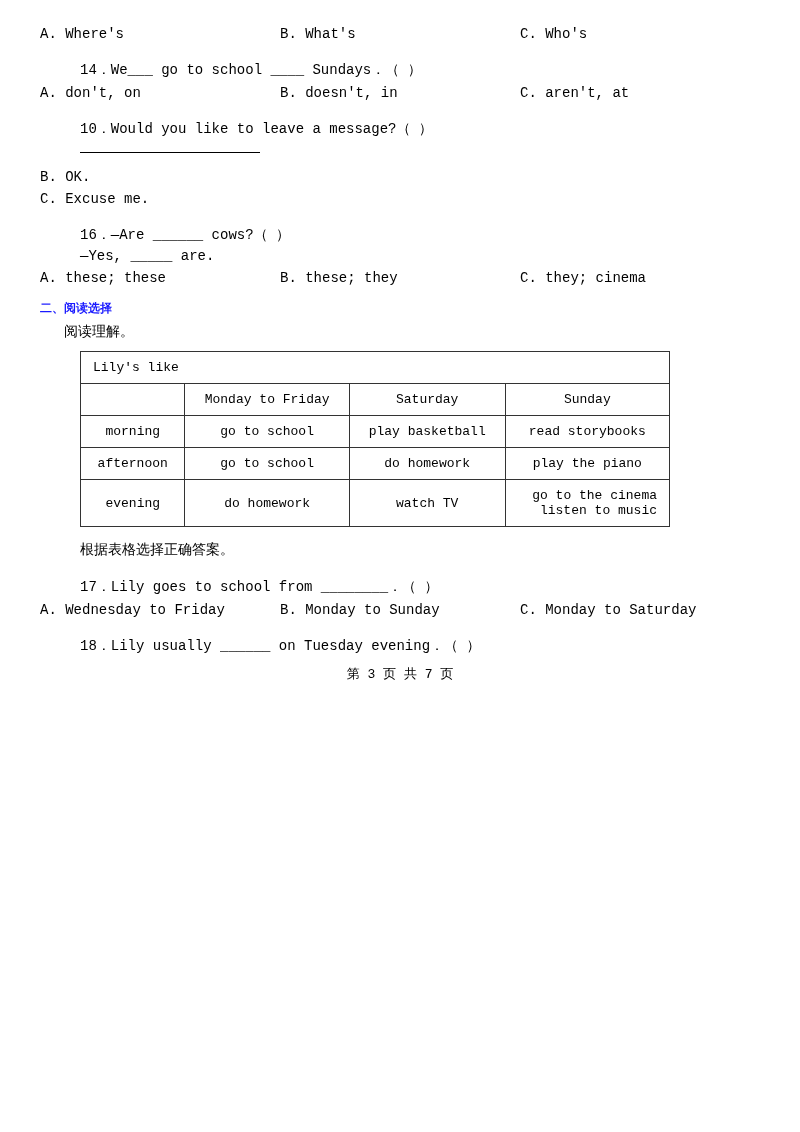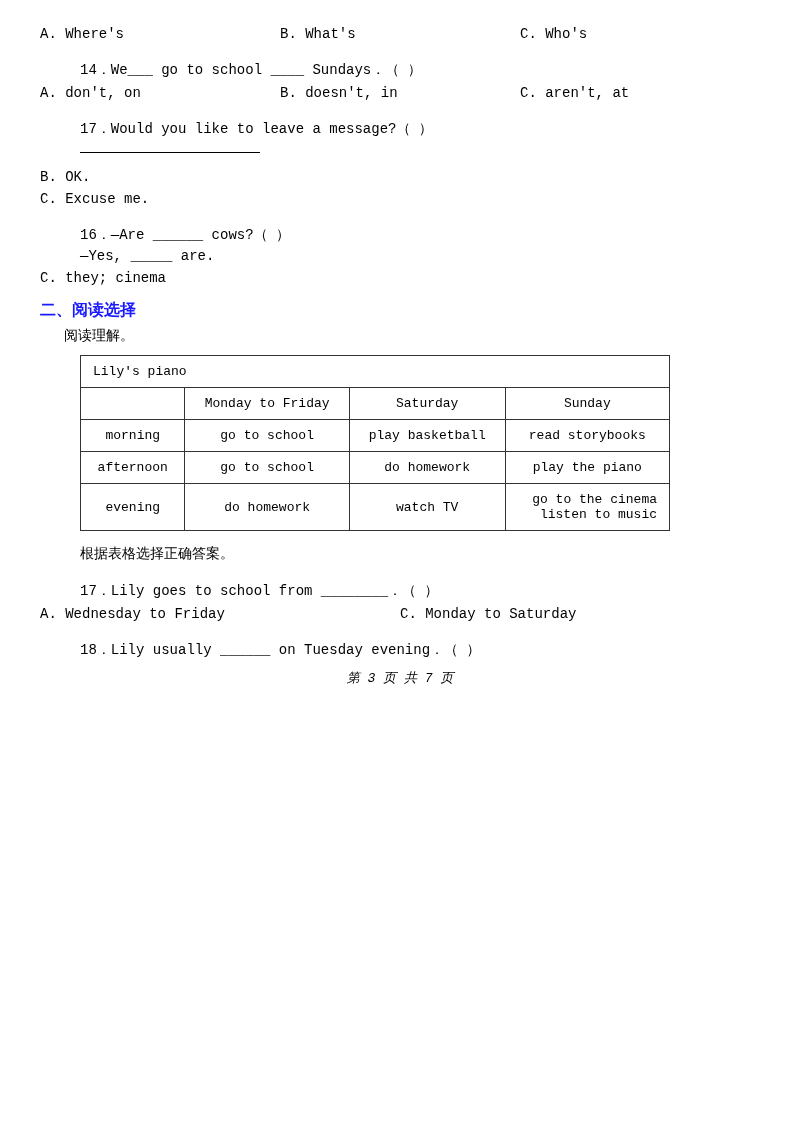--- a/index.html
+++ b/index.html
@@ -22,21 +22,21 @@
     .options-row {
       display: flex;
       gap: 0;
       margin: 6px 0;
     }
     .option {
       flex: 1;
     }
     .section-title {
       font-weight: bold;
-      font-size: 16px;
+      font-size: 12px;
       color: #1a1aff;
       margin: 14px 0 6px 0;
     }
     .reading-intro {
       margin: 6px 0 10px 24px;
     }
     table {
       border-collapse: collapse;
       width: 590px;
       margin: 8px 40px;
@@ -61,63 +61,64 @@
     .question-line {
       margin: 19px 0 4px 40px;
     }
     .sub-answer {
       margin: 4px 0 4px 40px;
     }
     .page-number {
       text-align: center;
       margin-top: 10px;
       font-size: 13px;
-      font-style: italic;
     }
   </style>
 </head>
 <body>
 
 <div class="section options-row">
   <div class="option">A. Where's</div>
   <div class="option">B. What's</div>
   <div class="option">C. Who's</div>
 </div>
 
 <div class="question-line">14．We___ go to school ____ Sundays．（    ）</div>
 <div class="section options-row">
   <div class="option">A. don't, on</div>
   <div class="option">B. doesn't, in</div>
   <div class="option">C. aren't, at</div>
 </div>
 
-<div class="question-line">17．Would you like to leave a message?（    ）</div>
+<div class="question-line">10．Would you like to leave a message?（    ）</div>
 <div style="margin: 4px 0 4px 40px;">
   <div class="blank-line"></div>
 </div>
 <div class="section options-row">
   <div class="option">B. OK.</div>
 </div>
 <div class="section">
   <div class="option">C. Excuse me.</div>
 </div>
 
 <div class="question-line">16．—Are ______ cows?（    ）</div>
 <div class="sub-answer">—Yes, _____ are.</div>
 <div class="section options-row">
+  <div class="option">A. these; these</div>
+  <div class="option">B. these; they</div>
   <div class="option">C. they; cinema</div>
 </div>
 
 <div class="section-title">二、阅读选择</div>
 <div class="reading-intro">阅读理解。</div>
 
 <table>
   <tbody>
       <tr>
-    <td class="title-cell" colspan="4">Lily's piano</td>
+    <td class="title-cell" colspan="4">Lily's like</td>
   </tr>
   <tr>
     <td></td>
     <td>Monday to Friday</td>
     <td>Saturday</td>
     <td>Sunday</td>
   </tr>
   <tr>
     <td>morning</td>
     <td>go to school</td>
@@ -139,17 +140,18 @@
       <div>listen to music</div>
     </td>
   </tr>
 </tbody>
   </table>
 
 <div style="margin: 14px 0 8px 40px;">根据表格选择正确答案。</div>
 <div class="question-line">17．Lily goes to school from ________．（    ）</div>
 <div class="section options-row">
   <div class="option">A. Wednesday to Friday</div>
+  <div class="option">B. Monday to Sunday</div>
   <div class="option">C. Monday to Saturday</div>
 </div>
 <div class="question-line">18．Lily usually ______ on Tuesday evening．（    ）</div>
 
 <div class="page-number">第 3 页 共 7 页</div>
 
 </body></html>

